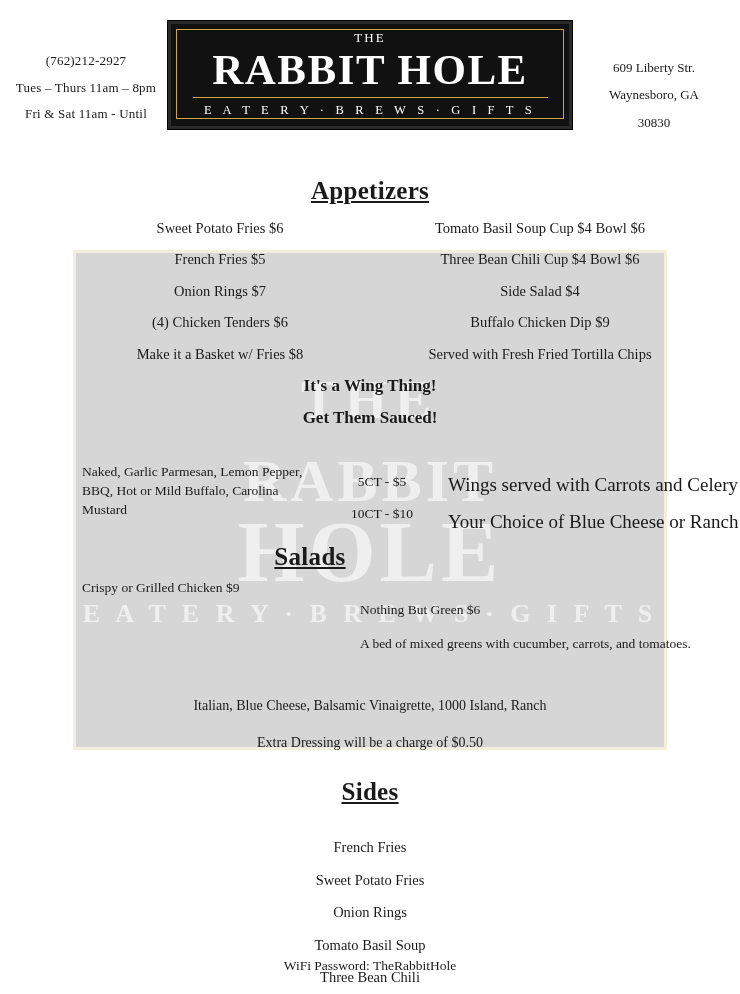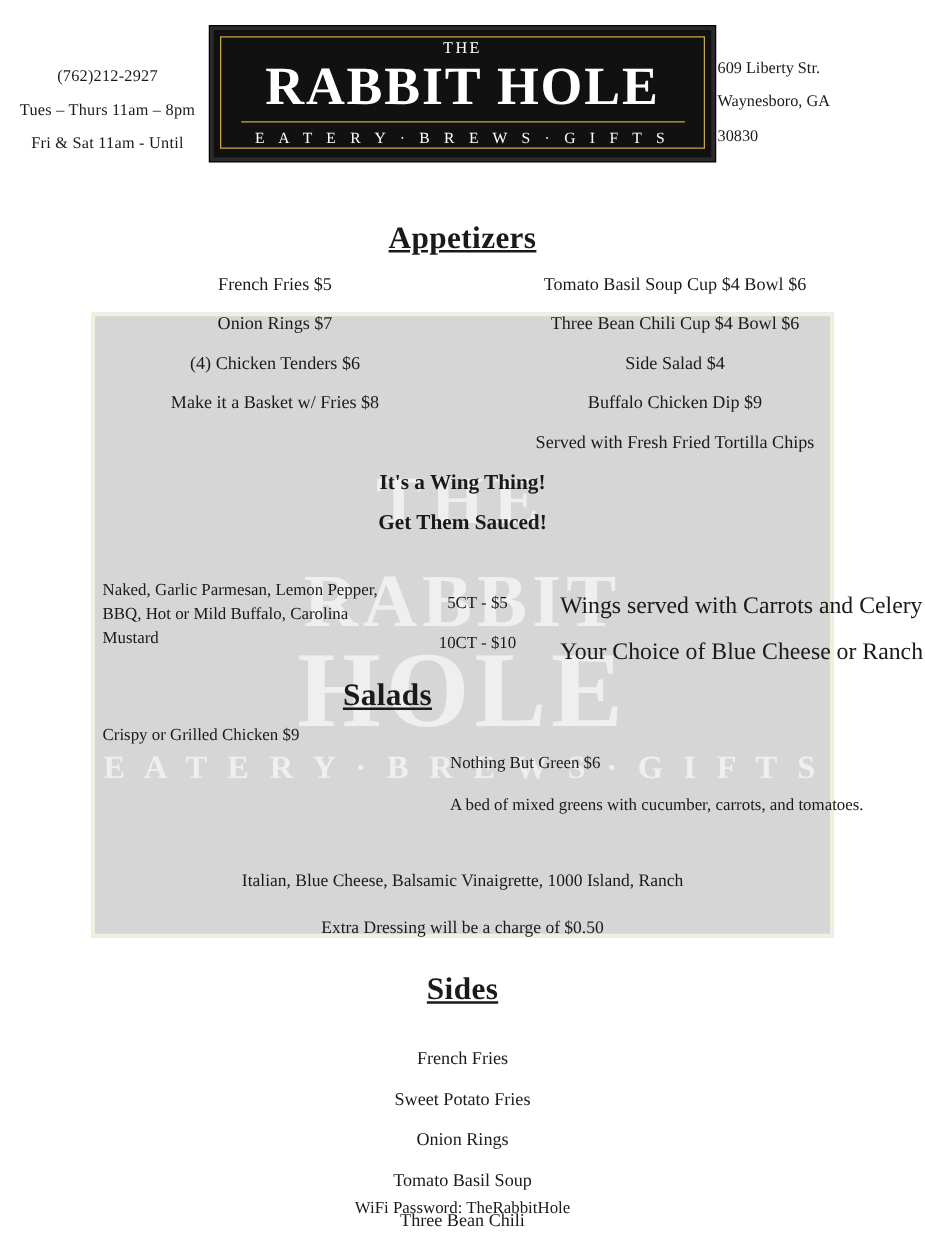--- a/index.html
+++ b/index.html
@@ -32,22 +32,23 @@
     top: 48px;
     width: 172px;
     text-align: center;
     font-size: 13px;
     line-height: 2.05;
     letter-spacing: 0.2px;
   }
   .contact-right {
     position: absolute;
     right: 6px;
-    top: 40px;
+    top: 54px;
     width: 160px;
+    text-align: center;
     font-size: 13px;
     line-height: 2.1;
     margin-left: 46px;
   }
   .logo-box {
     width: 404px;
     height: 108px;
     background: #111111;
     border: 3px solid #2a2a2a;
     box-shadow: 0 0 0 1px #000;
@@ -314,20 +315,21 @@
     <div class="wm-line wm-rab">RABBIT</div>
     <div class="wm-line wm-hole">HOLE</div>
     <div class="wm-line wm-sub">E A T E R Y  ·  B R E W S  ·  G I F T S</div>
   </div>
 </div>
 
 <div class="section-title" id="appetizers-title">Appetizers</div>
 
 <div id="appetizers-block" class="two-col">
   <div class="col col-left">
+    <div class="item">Sweet Potato Fries $6</div>
     <div class="item">French Fries $5</div>
     <div class="item">Onion Rings $7</div>
     <div class="item">(4) Chicken Tenders $6</div>
     <div class="item">Make it a Basket w/ Fries $8</div>
   </div>
   <div class="col col-right">
     <div class="item">Tomato Basil Soup Cup $4 Bowl $6</div>
     <div class="item">Three Bean Chili Cup $4 Bowl $6</div>
     <div class="item">Side Salad $4</div>
     <div class="item">Buffalo Chicken Dip $9</div>

